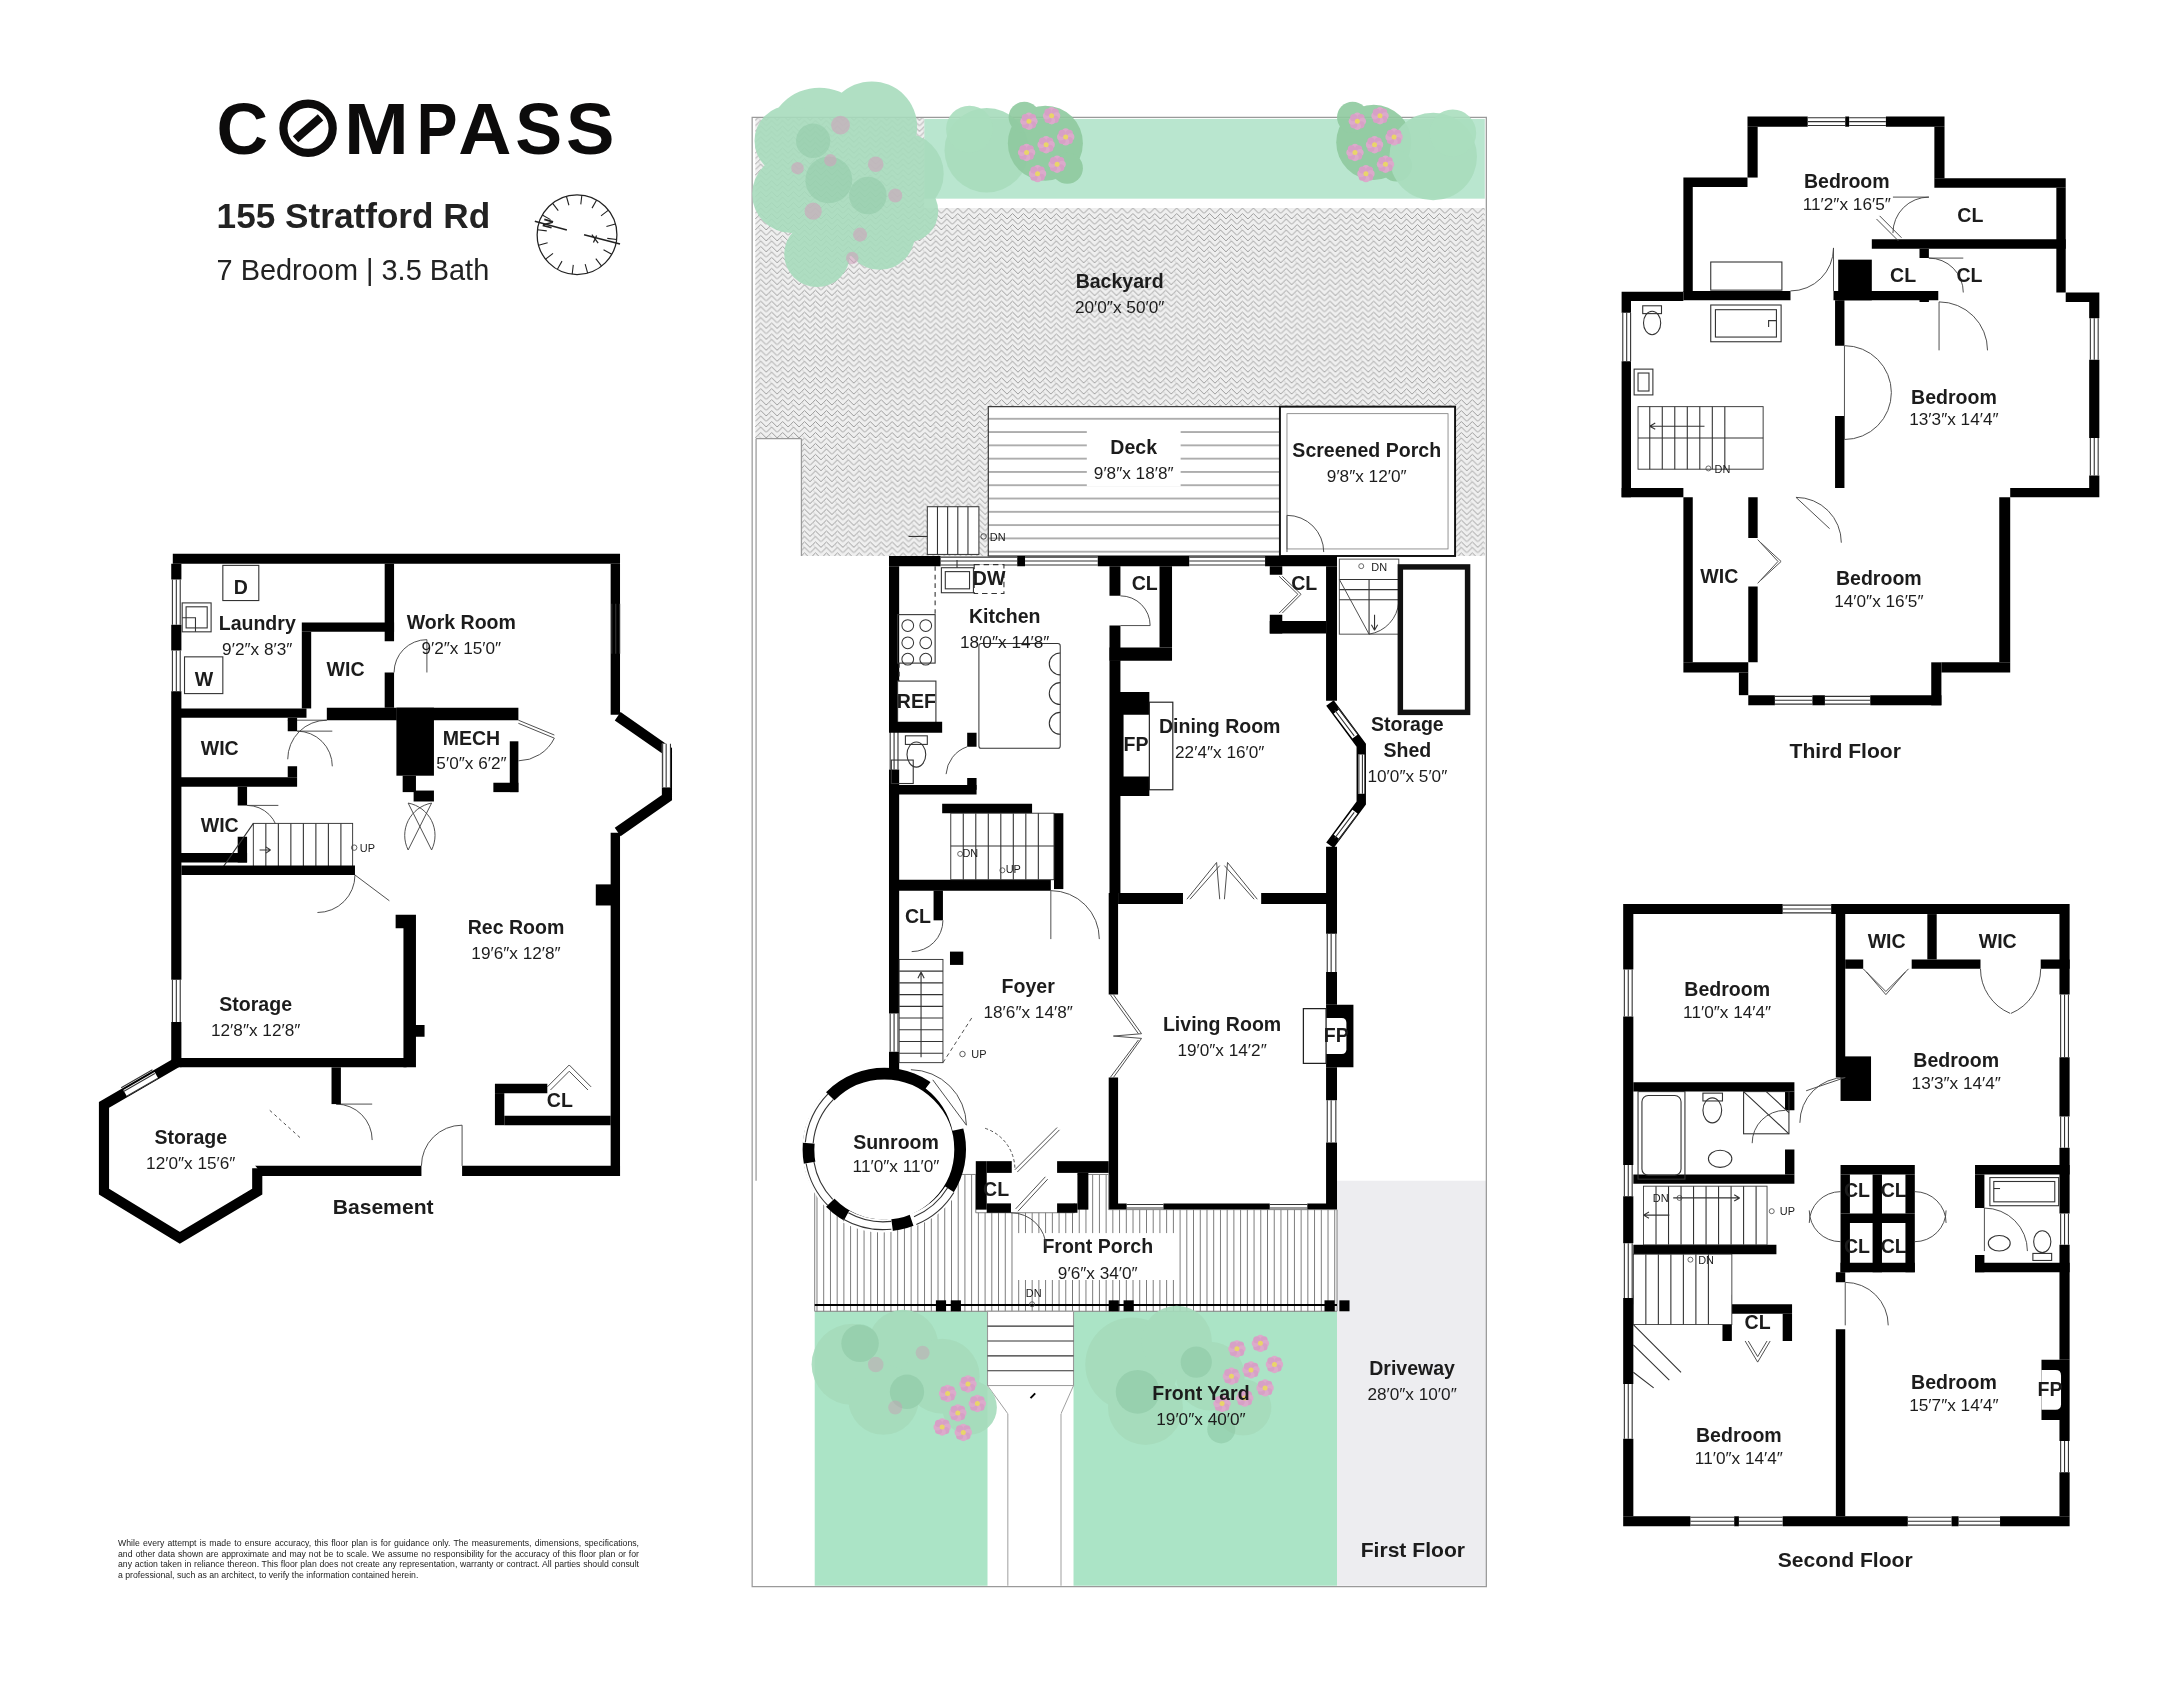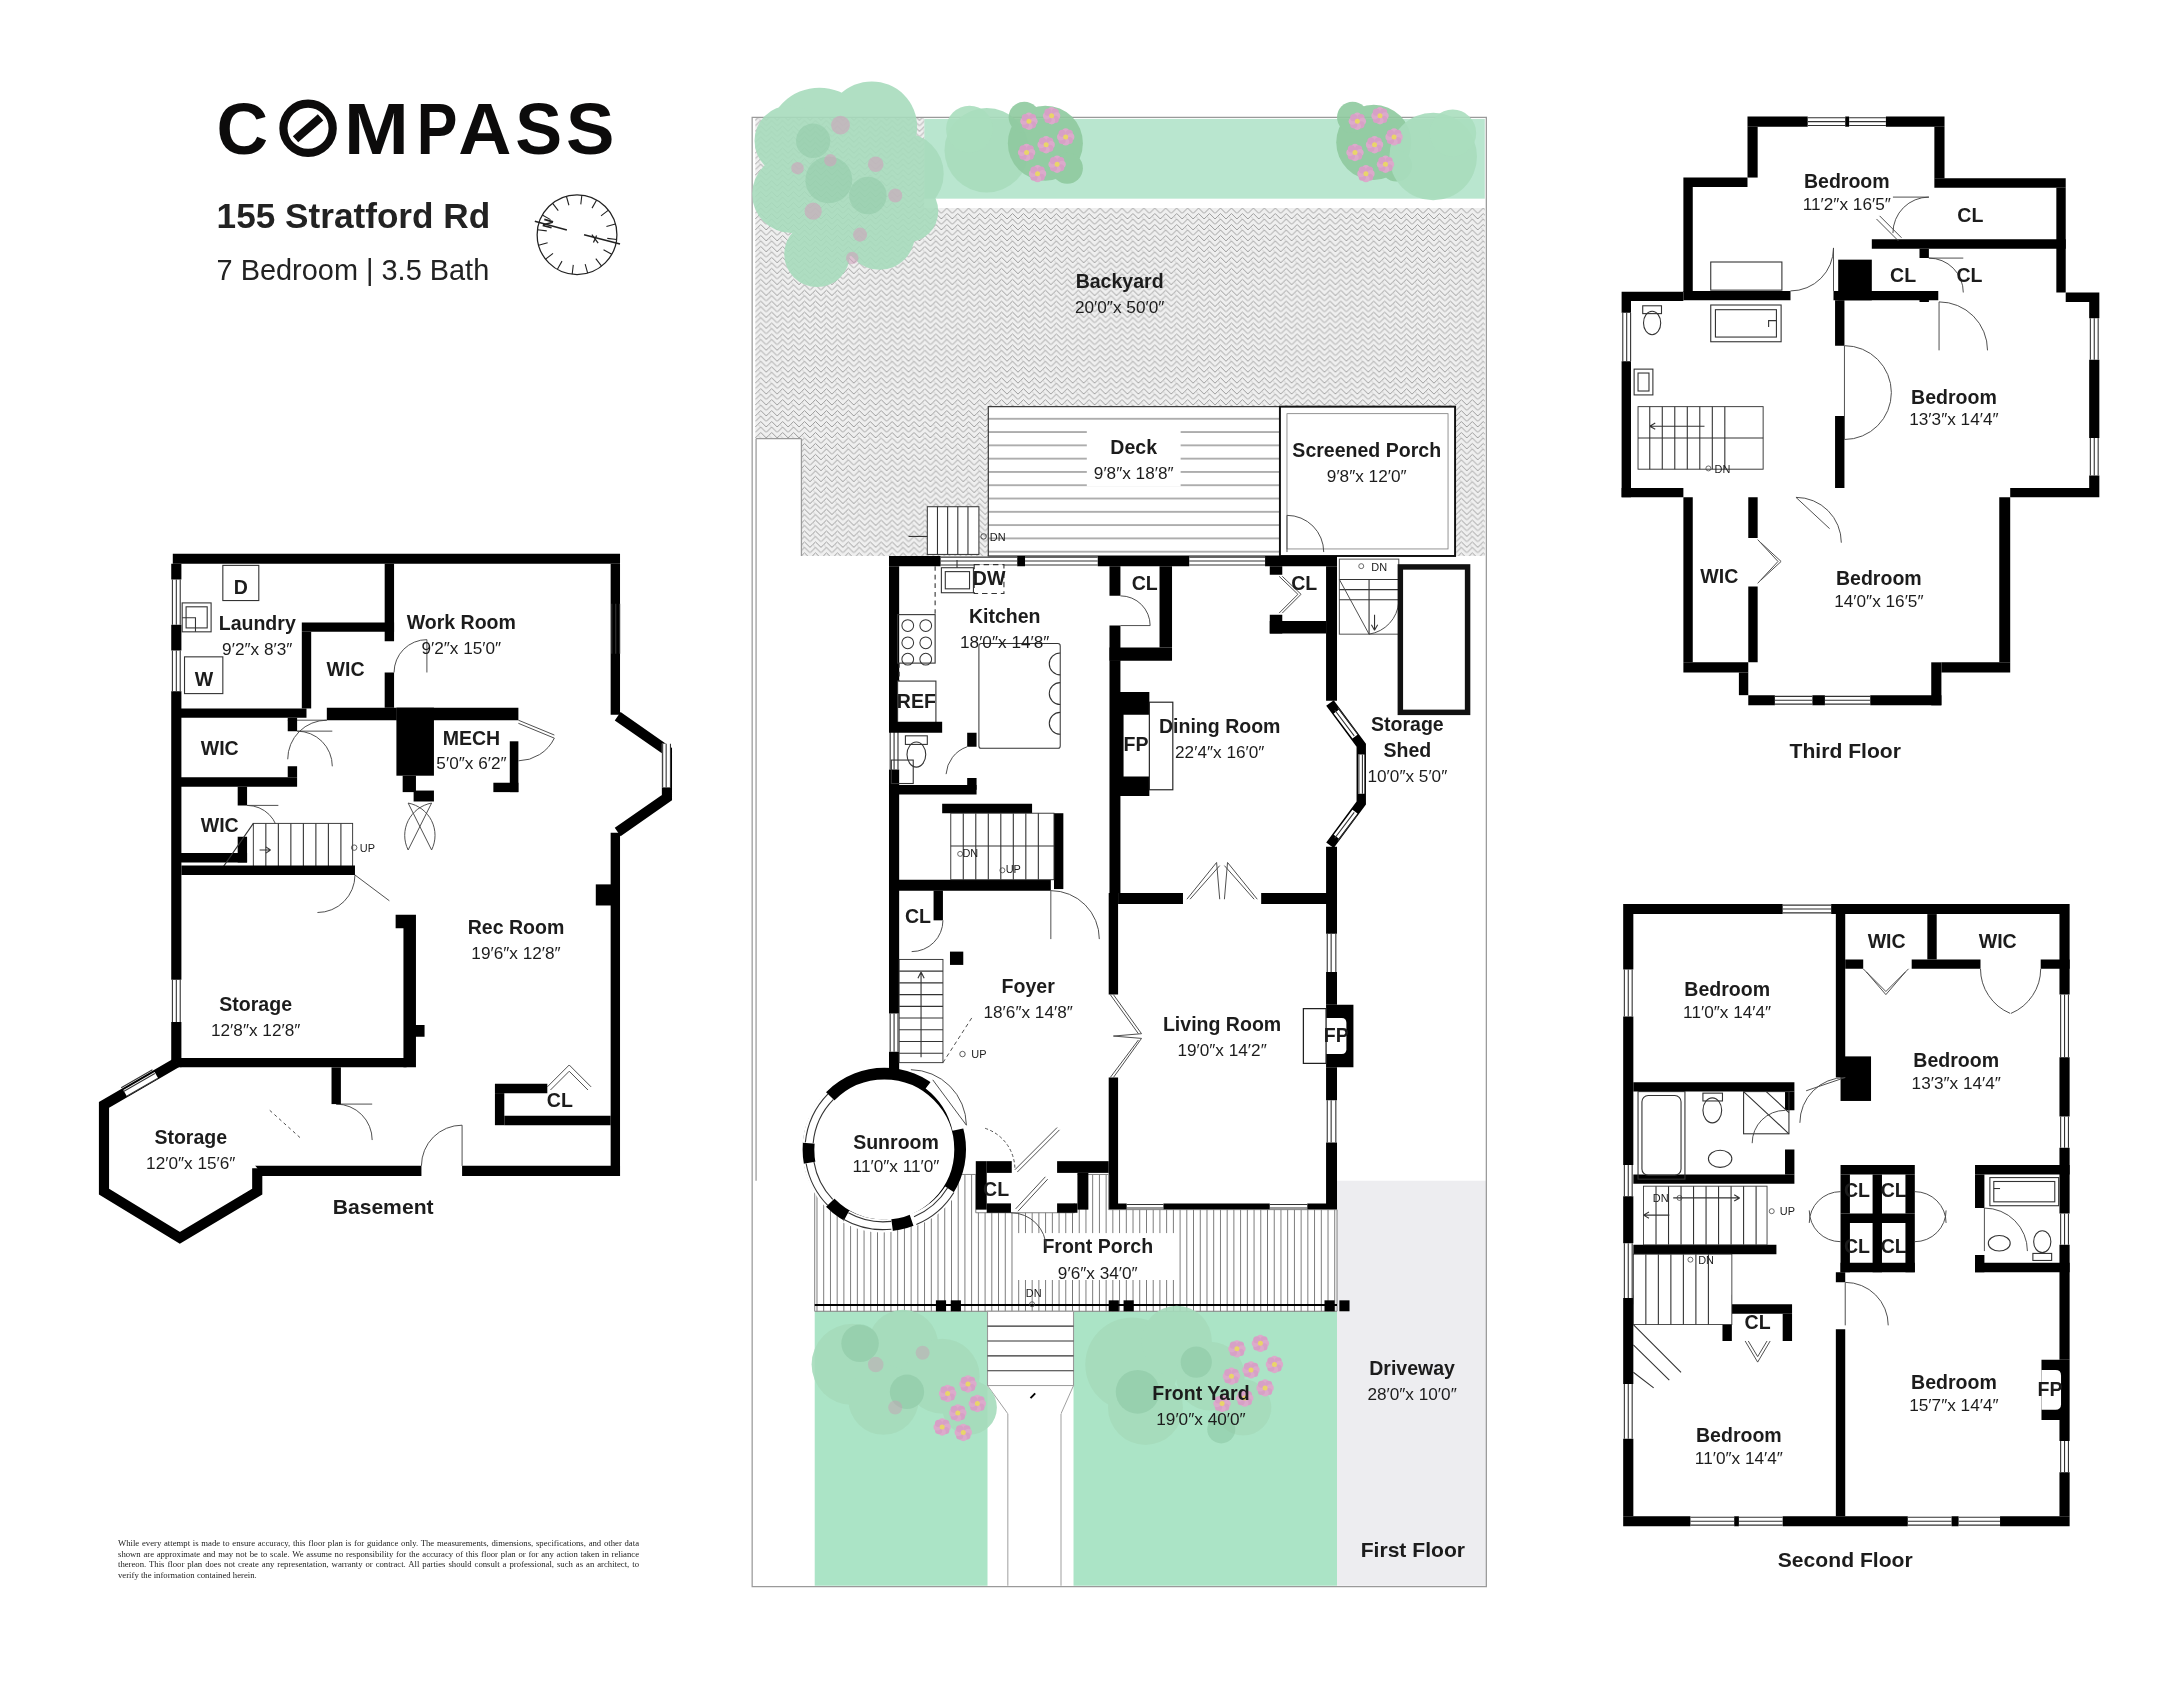--- a/index.html
+++ b/index.html
@@ -7,21 +7,21 @@
         font-family:"Liberation Sans",sans-serif;}
   svg{position:absolute;left:0;top:0;}
   .rl{font-family:"Liberation Sans",sans-serif;font-weight:bold;font-size:25px;fill:#1c1c1c;text-anchor:middle;}
   .dm{font-family:"Liberation Sans",sans-serif;font-size:22px;fill:#1c1c1c;text-anchor:middle;}
   .sm{font-family:"Liberation Sans",sans-serif;font-size:14px;fill:#1c1c1c;text-anchor:middle;}
   .ft{font-family:"Liberation Sans",sans-serif;font-weight:bold;font-size:27px;fill:#1c1c1c;text-anchor:middle;}
   .thin{stroke:#333;stroke-width:1.4;fill:none;}
   .arc{stroke:#444;stroke-width:1.2;fill:none;}
   .w{fill:#000;}
   #disc{position:absolute;left:118px;top:1538px;width:521px;font-size:8.7px;line-height:10.6px;
-        color:#1c1c1c;text-align:justify;font-family:Liberation Serif, serif;}
+        color:#1c1c1c;text-align:justify;font-family:Liberation Sans, sans-serif;}
 </style>
 </head>
 <body>
 <div id="page">
 <svg width="2183" height="1689" viewBox="0 0 2792 2160">
 <defs>
   <pattern id="hatch" width="14" height="14" patternUnits="userSpaceOnUse">
     <rect width="14" height="14" fill="#efefef"></rect>
     <path d="M0,14 L7,7 L14,14 M0,7 L7,0 L14,7" stroke="#8f8f8f" stroke-width="1.1" fill="none"></path>
     <path d="M3.5,10.5 L7,14 M10.5,3.5 L14,7" stroke="#c5c5c5" stroke-width="1" fill="none"></path>

